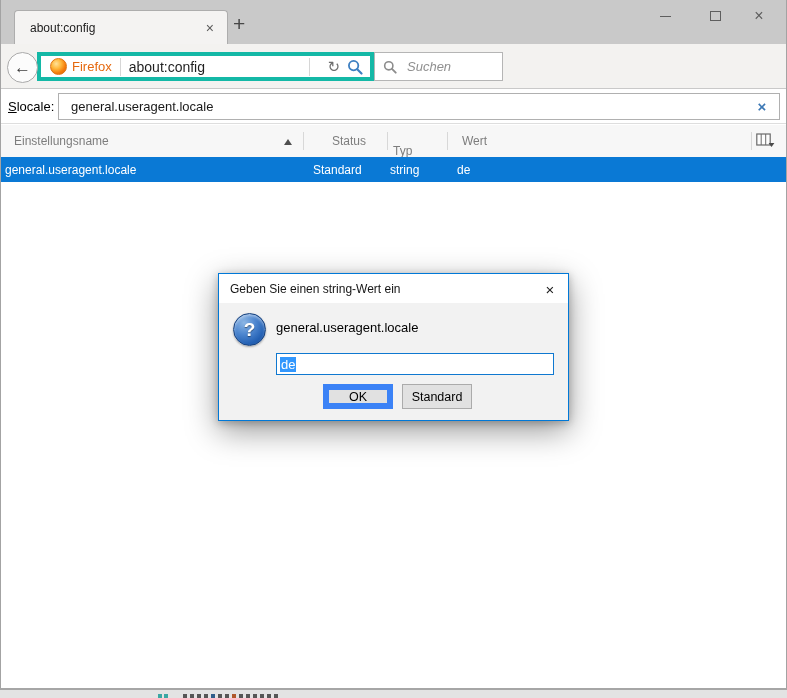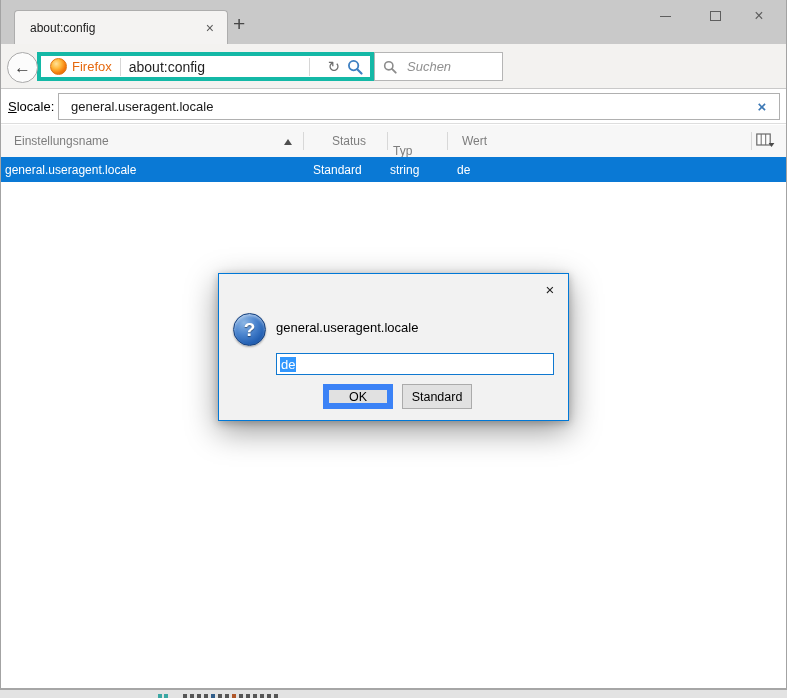--- a/index.html
+++ b/index.html
@@ -229,20 +229,21 @@
   </div>
 
   <div class="row-selected">
     <span class="c-name">general.useragent.locale</span>
     <span class="c-status">Standard</span>
     <span class="c-type">string</span>
     <span class="c-value">de</span>
   </div>
 
   <div class="dialog">
+    <div class="dlg-title">Geben Sie einen string-Wert ein</div>
     <div class="dlg-close">×</div>
     <div class="q-icon">?</div>
     <div class="dlg-pref">general.useragent.locale</div>
     <div class="dlg-input">
       <span class="sel">de</span>
     </div>
     <div class="dlg-btn btn-ok">OK</div>
     <div class="dlg-btn btn-cancel">Standard</div>
   </div>
 

